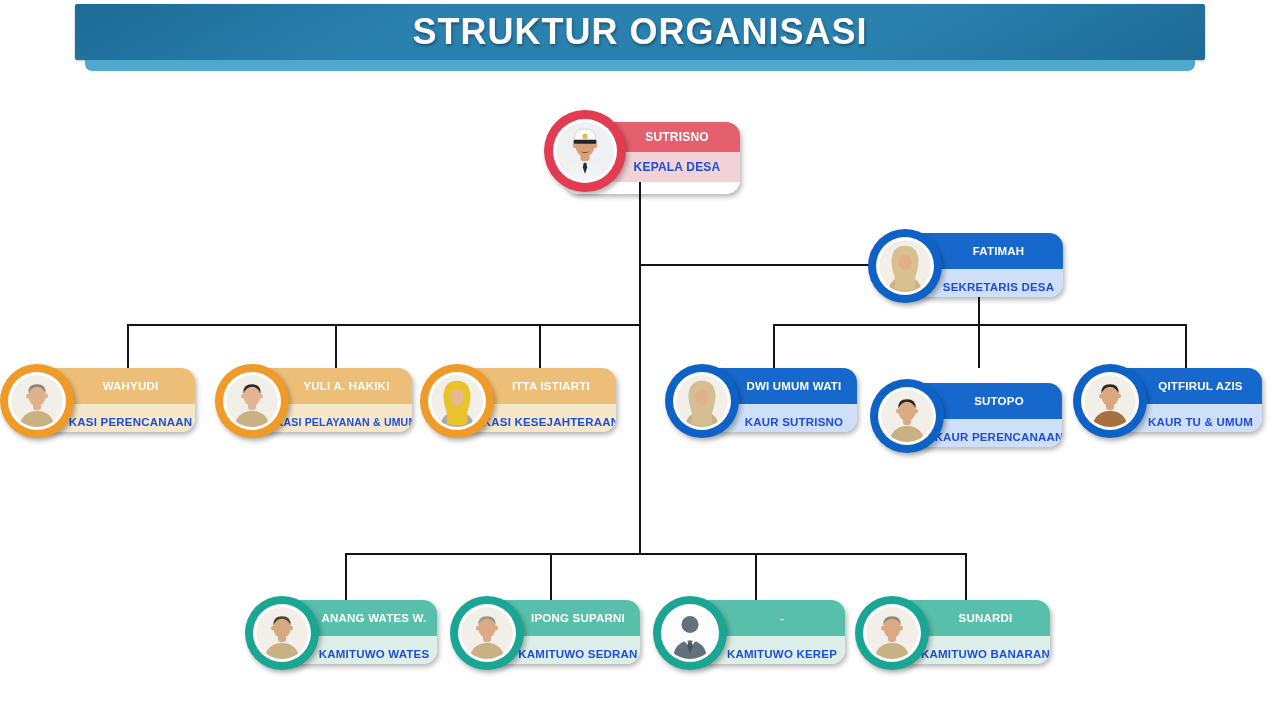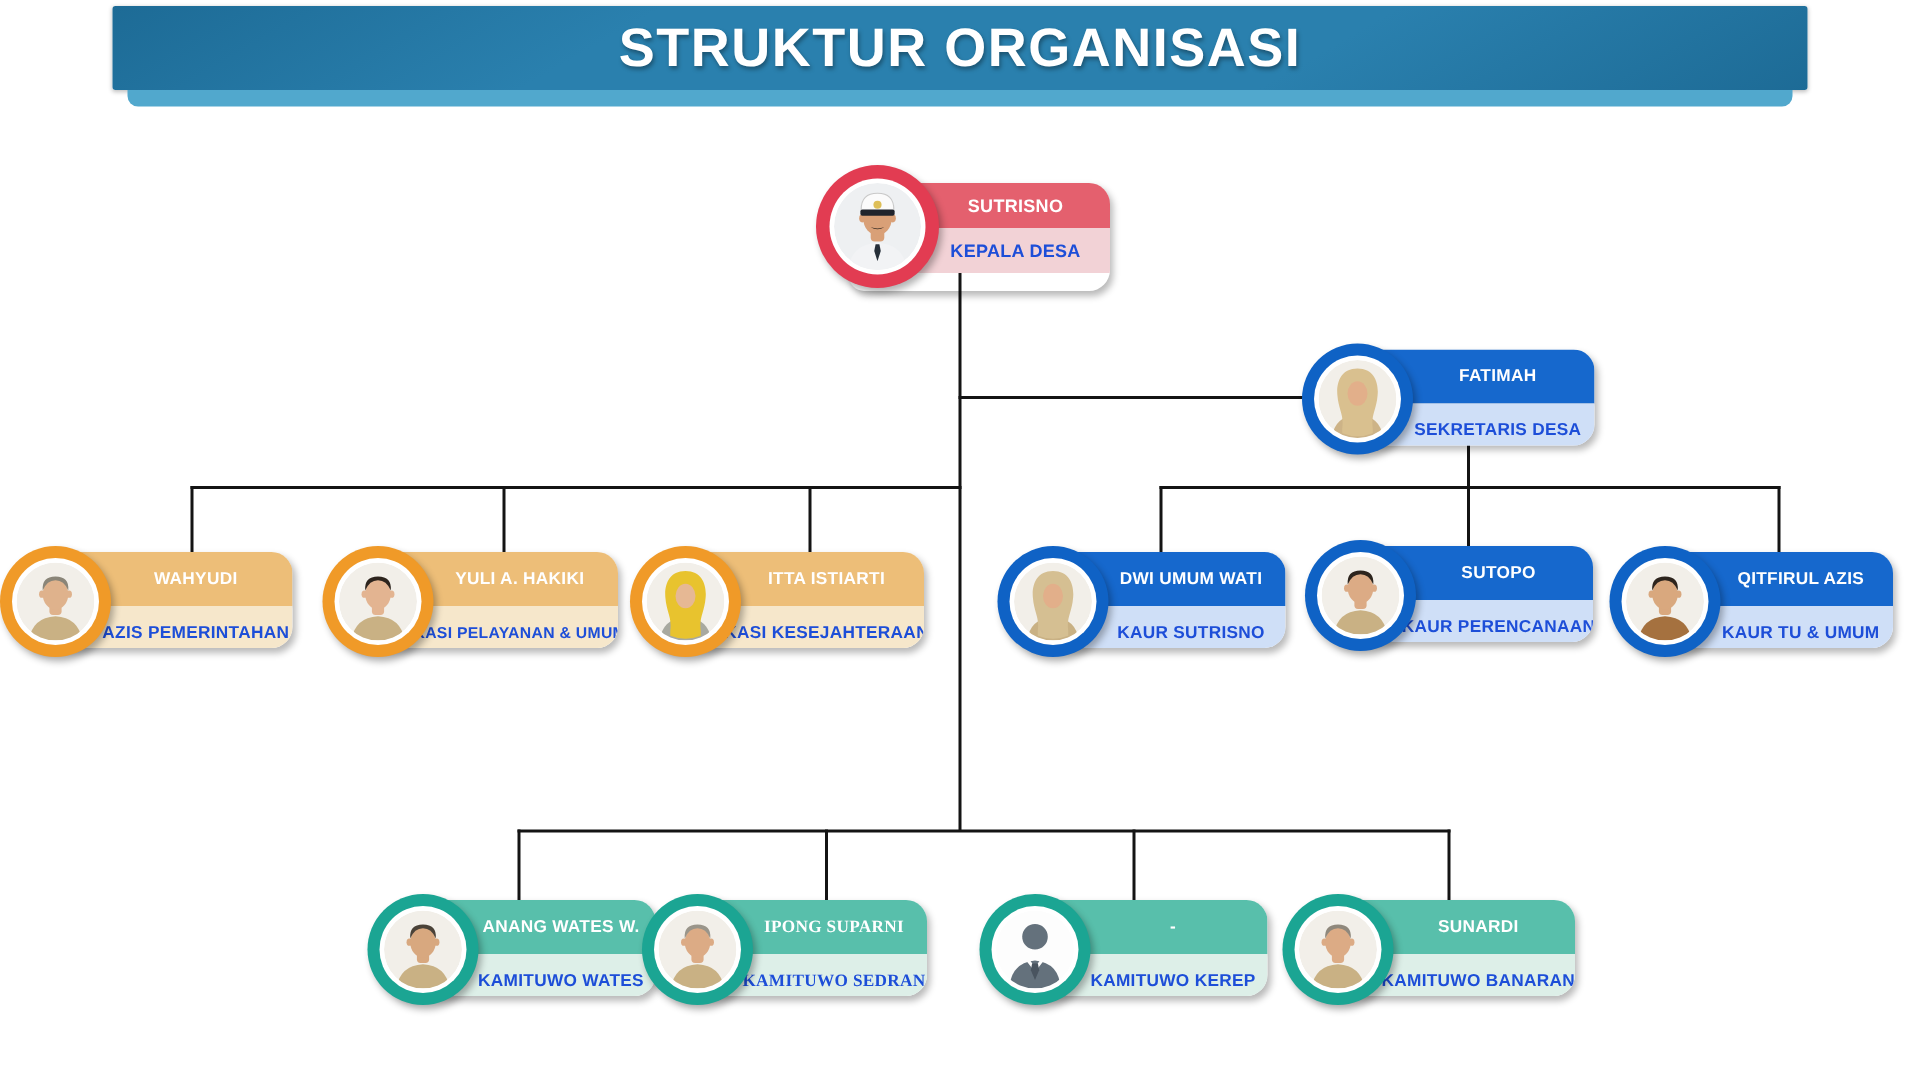--- a/index.html
+++ b/index.html
@@ -129,21 +129,21 @@
       <ellipse cx="32" cy="27.5" rx="8.2" ry="10" fill="#e2af8a"></ellipse>
           </g>
         </svg>
       </div>
     </div>
 </div>
 
 <div class="node" style="left: 0; top: 364px; width: 195px; --ring: #f09a28; --name-bg: #edbe78; --role-bg: #f6e7cb;">
   <div class="card">
     <div class="band name">WAHYUDI</div>
-    <div class="band role">AZIS PEMERINTAHAN</div>
+    <div class="band role">KASI PERENCANAAN</div>
   </div>
   <div class="ring">
       <div class="photo">
         <svg viewBox="0 0 64 64" xmlns="http://www.w3.org/2000/svg">
     <clipPath id="clip2">
             <circle cx="32" cy="32" r="32"></circle>
           </clipPath>
     <g clip-path="url(#clip2)">
             <circle cx="32" cy="32" r="32" fill="#f2efe9"></circle>
             <rect x="27" y="32" width="10" height="11" rx="3" fill="#dfb28c"></rect>
@@ -220,21 +220,21 @@
             <circle cx="32" cy="32" r="32" fill="#f2efe9"></circle>
             <path d="M11 64 Q13 46 32 45 Q51 46 53 64 Z" fill="#c9b184"></path>
       <path d="M32 7 C18 7 14.5 19 15.5 29 C16.5 41 21 45 19.5 56 L19.5 60 Q32 65 44.5 60 L44.5 56 C43 45 47.5 41 48.5 29 C49.5 19 46 7 32 7 Z" fill="#d5bf92"></path>
       <ellipse cx="32" cy="27.5" rx="8.2" ry="10" fill="#e2af8a"></ellipse>
           </g>
         </svg>
       </div>
     </div>
 </div>
 
-<div class="node" style="left: 870px; top: 360px; width: 192px; --ring: #0f62c5; --name-bg: #1668cd; --role-bg: #cfdff7;">
+<div class="node" style="left: 870px; top: 379px; width: 192px; --ring: #0f62c5; --name-bg: #1668cd; --role-bg: #cfdff7;">
   <div class="card">
     <div class="band name">SUTOPO</div>
     <div class="band role">KAUR PERENCANAAN</div>
   </div>
   <div class="ring">
       <div class="photo">
         <svg viewBox="0 0 64 64" xmlns="http://www.w3.org/2000/svg">
     <clipPath id="clip6">
             <circle cx="32" cy="32" r="32"></circle>
           </clipPath>
@@ -295,21 +295,21 @@
       <ellipse cx="20.8" cy="26" rx="2.3" ry="3" fill="#d8a87f"></ellipse>
       <ellipse cx="43.2" cy="26" rx="2.3" ry="3" fill="#d8a87f"></ellipse>
       <ellipse cx="32" cy="26" rx="10.5" ry="12.5" fill="#d8a87f"></ellipse>
       <path d="M21.5 23 Q20.5 11.5 32 11.5 Q43.5 11.5 42.5 23 Q39 14.5 32 14.5 Q25 14.5 21.5 23 Z" fill="#4a4238"></path>
           </g>
         </svg>
       </div>
     </div>
 </div>
 
-<div class="node" style="left: 428px; top: 596px; width: 190px; font-family: Liberation Serif, serif; --ring: #1ba593; --name-bg: #58bfab; --role-bg: #ddefe8;">
+<div class="node" style="left: 450px; top: 596px; width: 190px; --ring: #1ba593; --name-bg: #58bfab; --role-bg: #ddefe8;">
   <div class="card">
     <div class="band name">IPONG SUPARNI</div>
     <div class="band role">KAMITUWO SEDRAN</div>
   </div>
   <div class="ring">
       <div class="photo">
         <svg viewBox="0 0 64 64" xmlns="http://www.w3.org/2000/svg">
     <clipPath id="clip9">
             <circle cx="32" cy="32" r="32"></circle>
           </clipPath>

